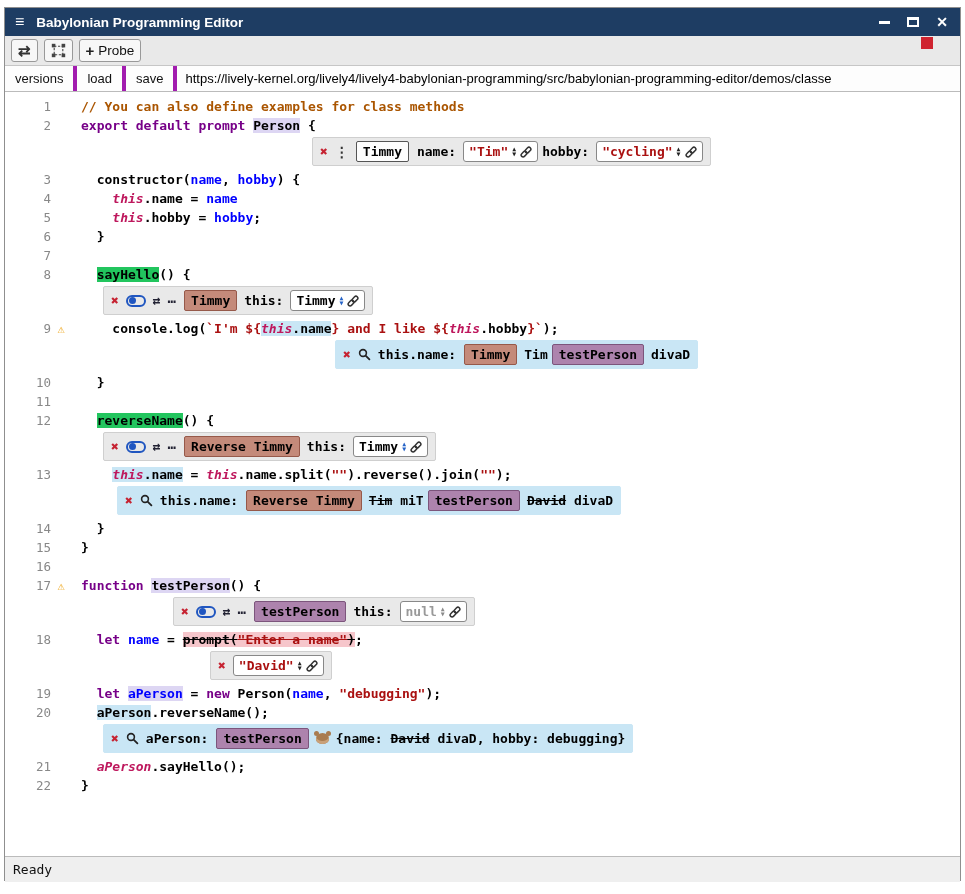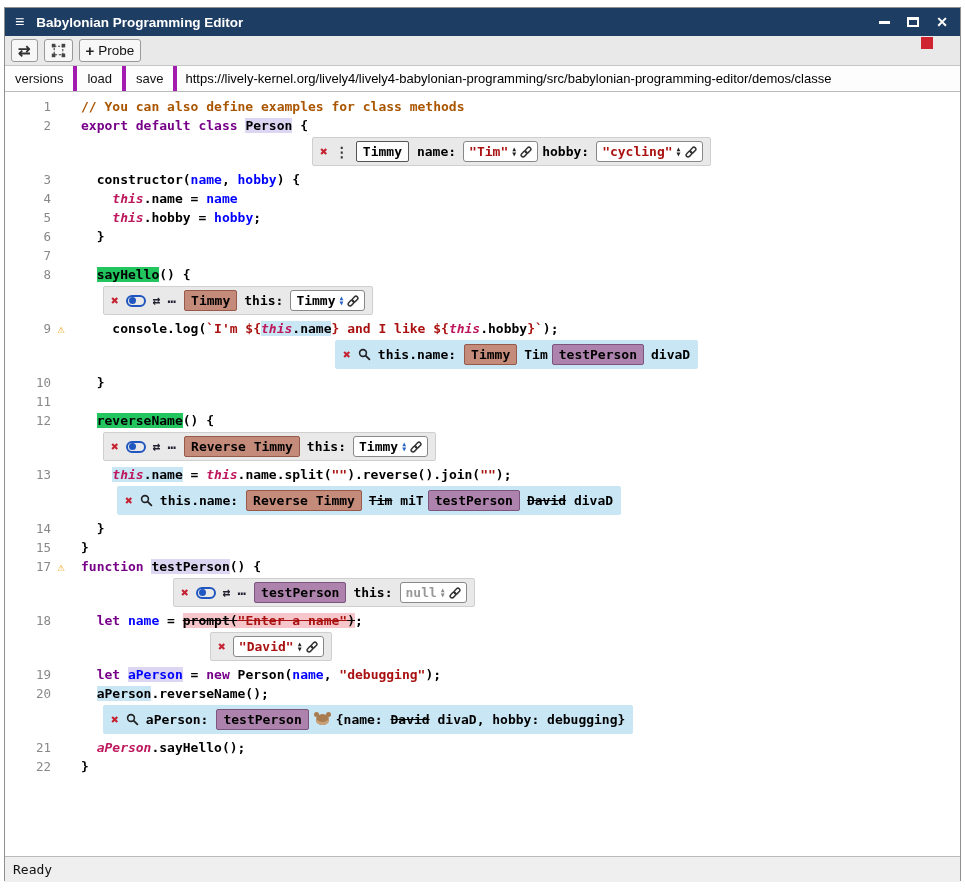--- a/index.html
+++ b/index.html
@@ -127,21 +127,21 @@
   <div class="urlbar">
     <span class="ucell">versions</span>
     <span class="ucell">load</span>
     <span class="ucell">save</span>
     <span class="url">https://lively-kernel.org/lively4/lively4-babylonian-programming/src/babylonian-programming-editor/demos/classe</span>
   </div>
 
   <div class="editor">
     <div>
         <div class="cm-line"><span class="gut">1</span><span class="warn-slot"></span><span class="codeln"><span class="seg comment">// You can also define examples for class methods</span></span></div>
-        <div class="cm-line"><span class="gut">2</span><span class="warn-slot"></span><span class="codeln"><span class="seg kw">export</span><span class="seg "> </span><span class="seg kw">default</span><span class="seg "> </span><span class="seg kw">class</span><span class="seg "> </span><span class="seg hl-lav">Person</span><span class="seg "> {</span></span></div>
+        <div class="cm-line"><span class="gut">2</span><span class="warn-slot"></span><span class="codeln"><span class="seg kw">export</span><span class="seg "> </span><span class="seg kw">default</span><span class="seg "> </span><span class="seg kw">prompt</span><span class="seg "> </span><span class="seg hl-lav">Person</span><span class="seg "> {</span></span></div>
         <div class="widget-row" style="margin-left: 307px;">
           <div class="panel gray hflex">
             <div class="panel-row">
               <span class="wclose">✖</span>
               <span class="drag">⋮</span>
               <span class="badge plain">Timmy</span>
             </div>
             <div class="vflex">
               <div class="panel-row">
                 <span class="flabel">name:</span>
@@ -290,20 +290,21 @@
               </div>
               <div class="panel-row">
                 <span class="badge purple">testPerson</span>
                 <span class="vals"><span class="val strike">David</span> <span class="val">divaD</span></span>
               </div>
             </div>
           </div>
         </div>
         <div class="cm-line"><span class="gut">14</span><span class="warn-slot"></span><span class="codeln"><span class="seg ">  }</span></span></div>
         <div class="cm-line"><span class="gut">15</span><span class="warn-slot"></span><span class="codeln"><span class="seg ">}</span></span></div>
+        <div class="cm-line"><span class="gut">16</span><span class="warn-slot"></span><span class="codeln"></span></div>
         <div class="cm-line"><span class="gut">17</span><span class="warn-slot warn">⚠</span><span class="codeln"><span class="seg kw">function</span><span class="seg "> </span><span class="seg hl-lav">testPerson</span><span class="seg ">() {</span></span></div>
         <div class="widget-row" style="margin-left: 168px;">
           <div class="panel gray">
             <div class="panel-row">
               <span class="wclose">✖</span>
               <span class="toggle"></span>
               <span class="wswap">⇄</span>
               <span class="wdots">⋯</span>
               <span class="badge purple">testPerson</span>
               <span class="flabel">this:</span>

